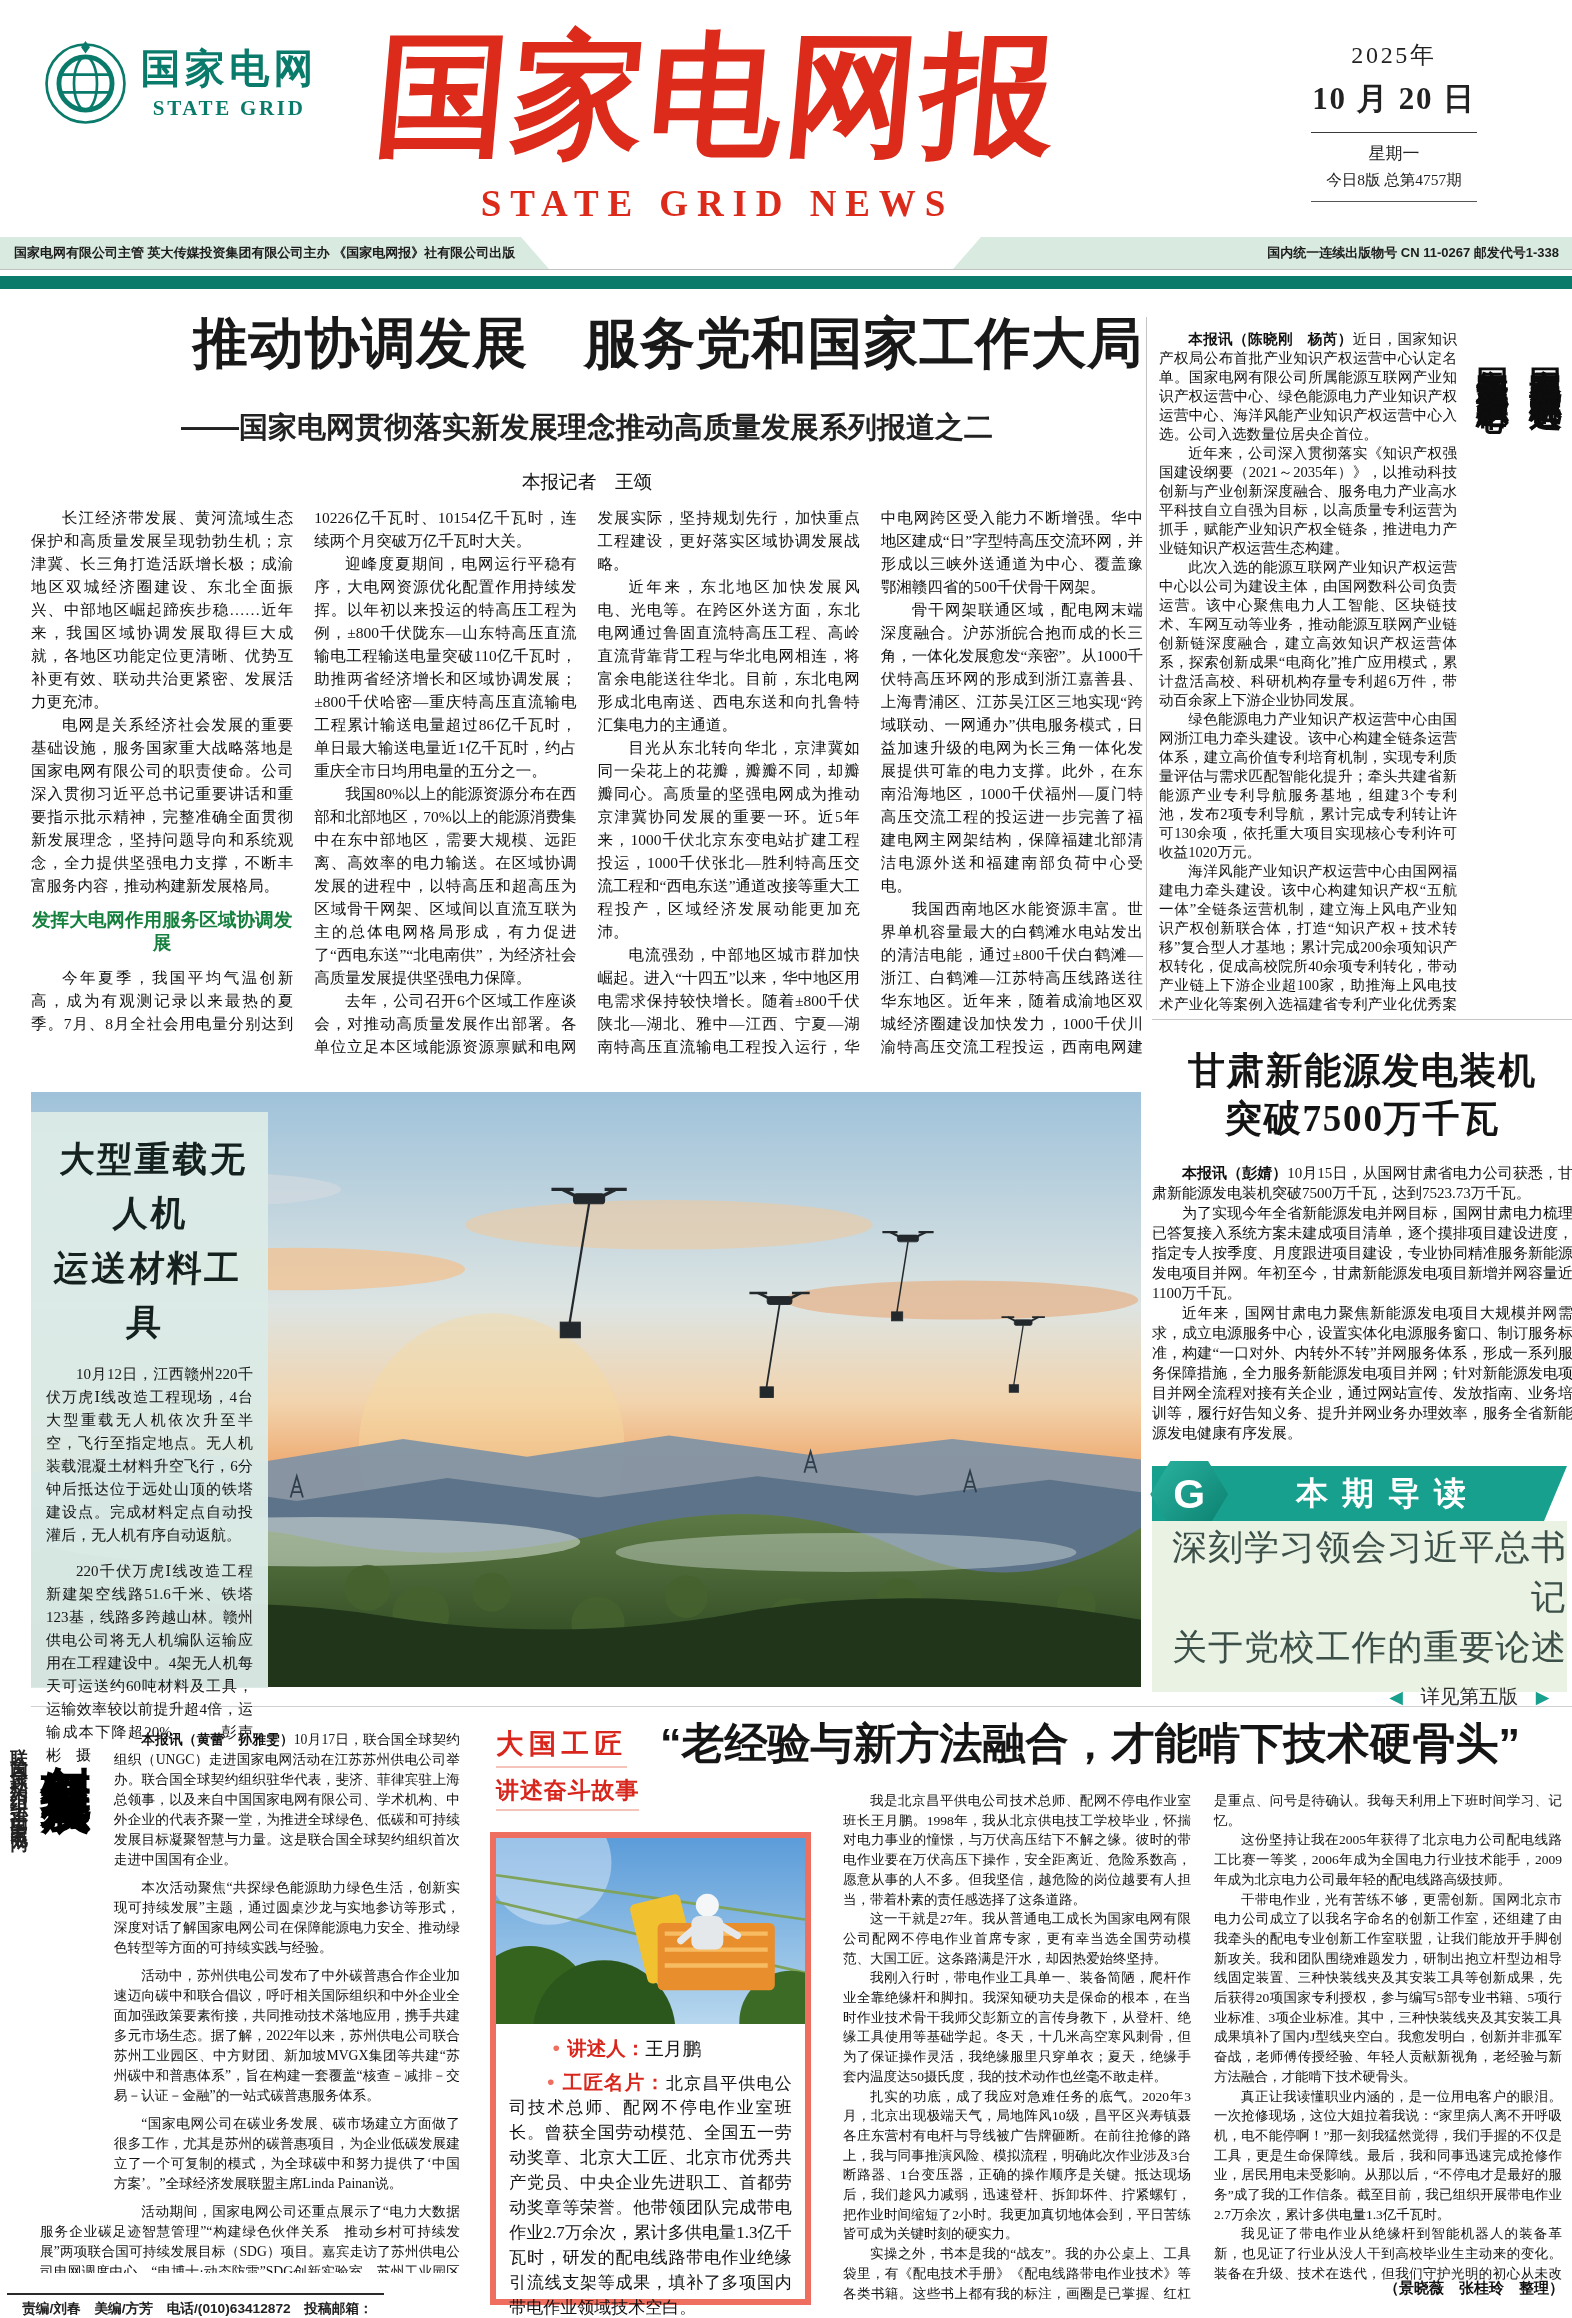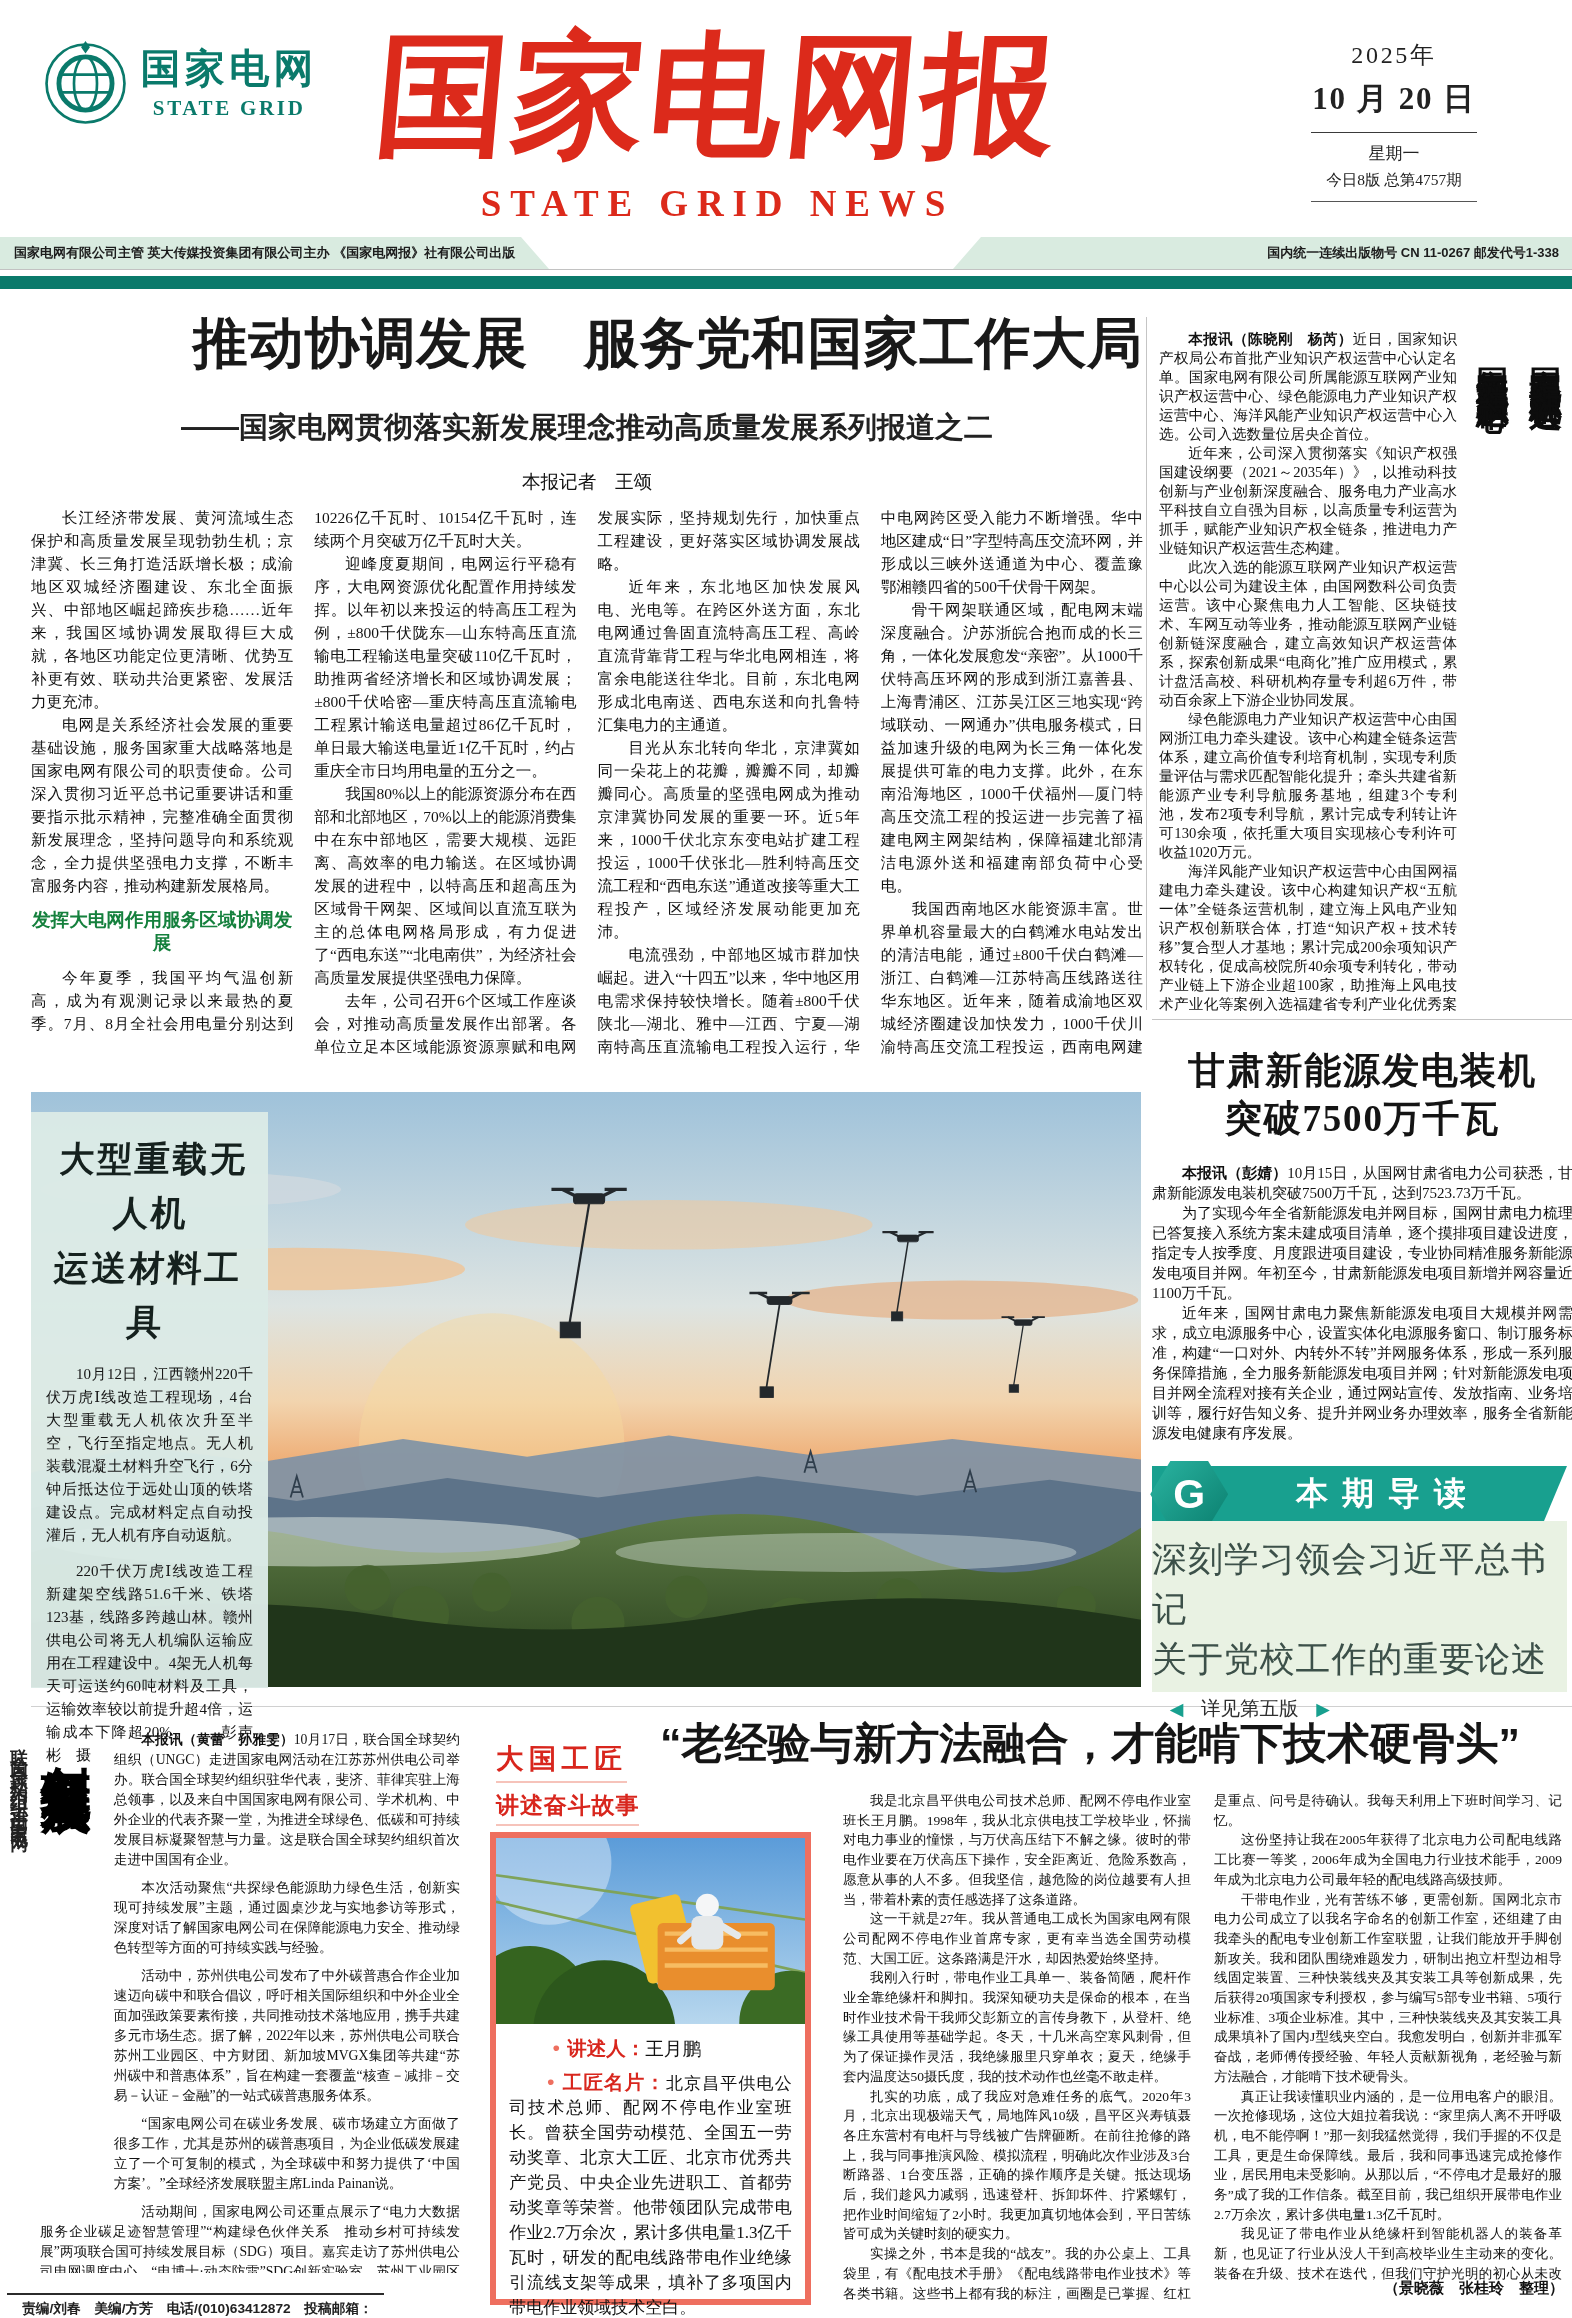--- a/index.html
+++ b/index.html
@@ -68,21 +68,21 @@
   
   .guide { position:absolute; left:1152px; top:1466px; width:415px; height:226px; }
   .guide .banner { position:absolute; left:0; top:0; width:100%; height:55px; background:#18a08f;
                    clip-path:polygon(0 0, 100% 0, calc(100% - 23px) 100%, 0 100%); }
   .guide .badge { position:absolute; left:-1.8px; top:-5.3px; width:78px; height:67px;
                   background:linear-gradient(135deg,#2ab4a1,#0b7f6f);
                   clip-path:polygon(26% 0,74% 0,100% 50%,74% 100%,26% 100%,0 50%);
                   color:#fff; font:900 41px/67px "Liberation Sans",sans-serif; text-align:center; }
   .guide .btitle { position:absolute; left:96px; right:39px; top:0; height:55px; line-height:55px; text-align:center;
                    color:#fff; font-family:"Liberation Sans",sans-serif; font-weight:bold; font-size:32px; letter-spacing:14px; }
-  .guide .gbody2 { position:absolute; left:0; right:0; top:55px; bottom:0; background:#e9f2e3; text-align:left; padding-top:13px; }
+  .guide .gbody2 { position:absolute; left:0; right:0; top:55px; bottom:0; background:#e9f2e3; text-align:right; padding-top:1px; }
   .guide .gline { font-family:"Liberation Sans",sans-serif; font-weight:500; font-size:35px; line-height:50px; color:#3c5049; letter-spacing:0.9px; }
   .guide .more { margin-top:10.6px; font-size:19.5px; color:#2f2f2f; }
   .guide .tri { color:#18a08f; font-size:17.7px; margin:0 17.7px; }
 
   
   .photo { position:absolute; left:31px; top:1092px; width:1110px; height:595px; }
   .photo-art { position:absolute; left:0; top:0; width:100%; height:100%; }
   .panel { position:absolute; left:0; top:19.5px; width:237px; height:576px; background:rgba(219,234,230,.97);
            padding:21px 15px; box-sizing:border-box; }
   .panel .ptitle { text-align:center; font-size:35px; font-weight:900; letter-spacing:2.7px; line-height:1.55;
@@ -95,21 +95,21 @@
                font-size:17.7px; font-weight:bold; letter-spacing:6.2px; color:#222; }
   .ungc { position:absolute; left:32px; top:1722px; width:436px; height:551px; overflow:hidden;
           font-size:13.7px; line-height:20px; text-align:justify; }
   .ungc .vtitle { float:left; width:57px; height:483px; writing-mode:vertical-rl;
                   font-weight:900; font-size:50px; line-height:57px; letter-spacing:2.7px; color:#000;
                   margin:3.5px 19.5px 8.9px 5.3px; }
   .ungc p { margin:8px; text-indent:2em; }
 
   
   .craft-label { position:absolute; left:496px; top:1726px; color:#d8261d; font-weight:900; }
-  .craft-label .cl1 { font-size:27.5px; letter-spacing:5.3px; border-bottom:2.7px solid #f6c3ba; padding-bottom:3.5px; display:inline-block;margin-top:15px; }
+  .craft-label .cl1 { font-size:27.5px; letter-spacing:5.3px; border-bottom:2.7px solid #f6c3ba; padding-bottom:3.5px; display:inline-block; }
   .craft-label .cl2 { font-size:23px; margin-top:7px; letter-spacing:0.9px; border-bottom:2.7px solid #f6c3ba; padding-bottom:3.5px; display:inline-block; }
   .craft-headline { position:absolute; left:660px; top:1717px; width:913px;
                     font-family:"Liberation Sans",sans-serif; font-weight:900; font-size:43px; line-height:1.25; color:#151515; }
   .craft-photo { position:absolute; left:490px; top:1832px; width:321px; height:473px;
                  border:6.2px solid #ee6f5f; box-sizing:border-box; background:#fff; }
   .craft-photo svg { display:block; width:100%; height:186px; }
   .craft-cap { padding:10.6px 13.3px 0; }
   .craft-cap .row1 { font-size:19.5px; margin-bottom:7px; text-indent:2.2em; }
   .bullet { color:#ee6f5f; font-size:13.3px; vertical-align:2.7px; margin-right:7px; }
   .claber { color:#d8261d; font-weight:900; font-family:"Liberation Sans",sans-serif; font-size:19.5px; }

